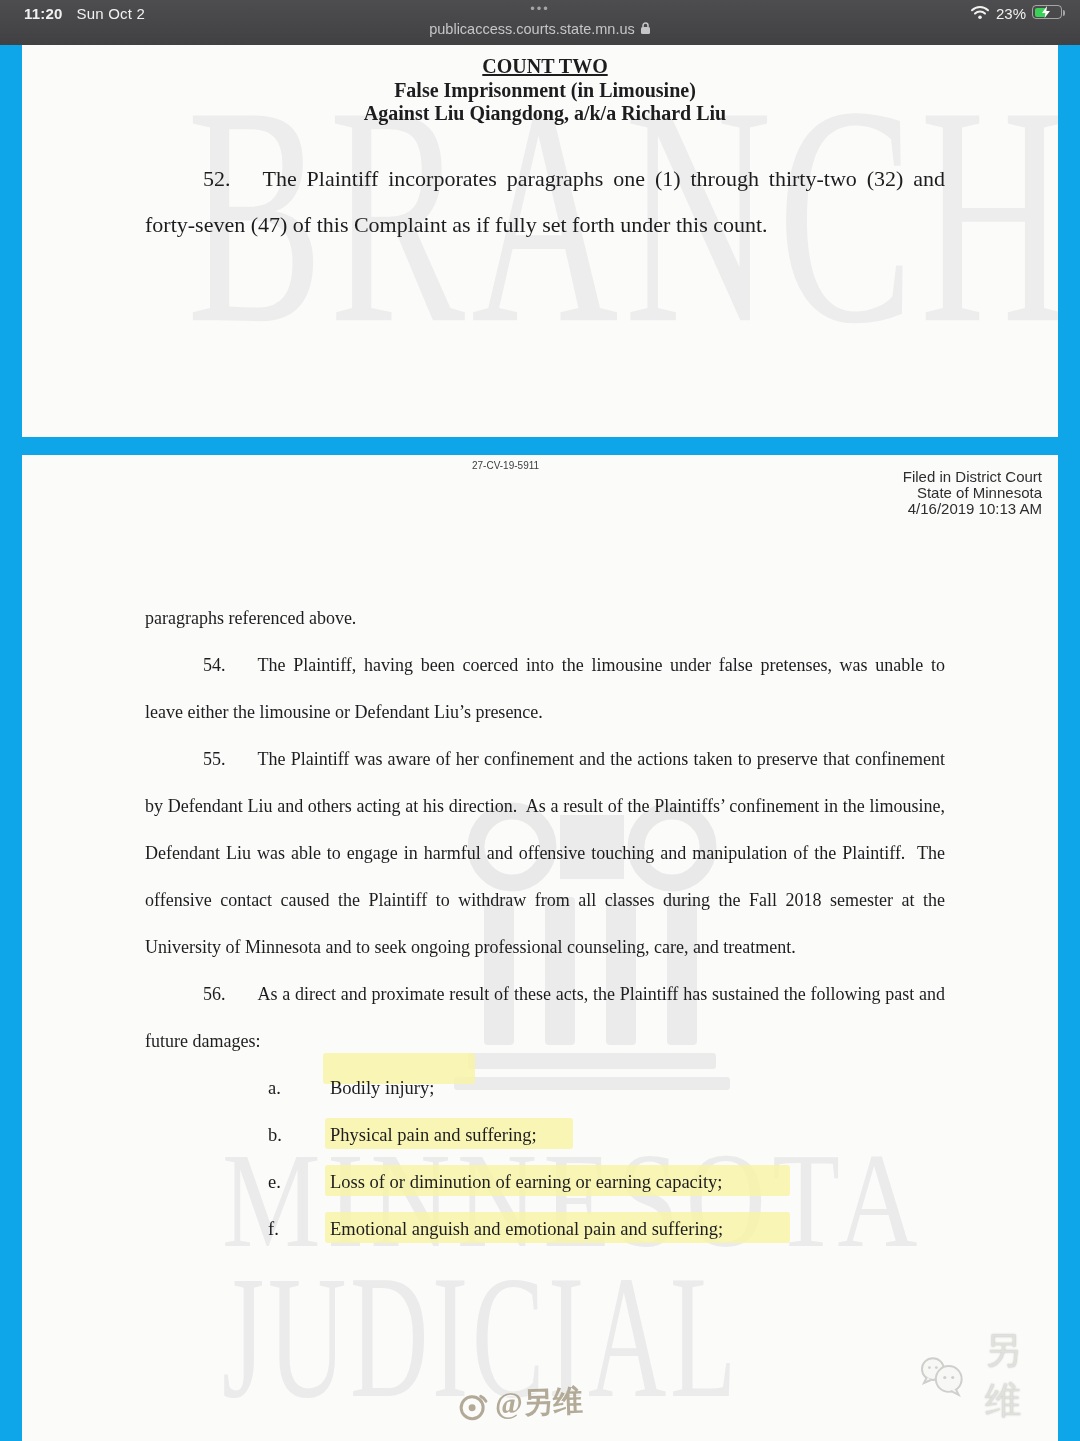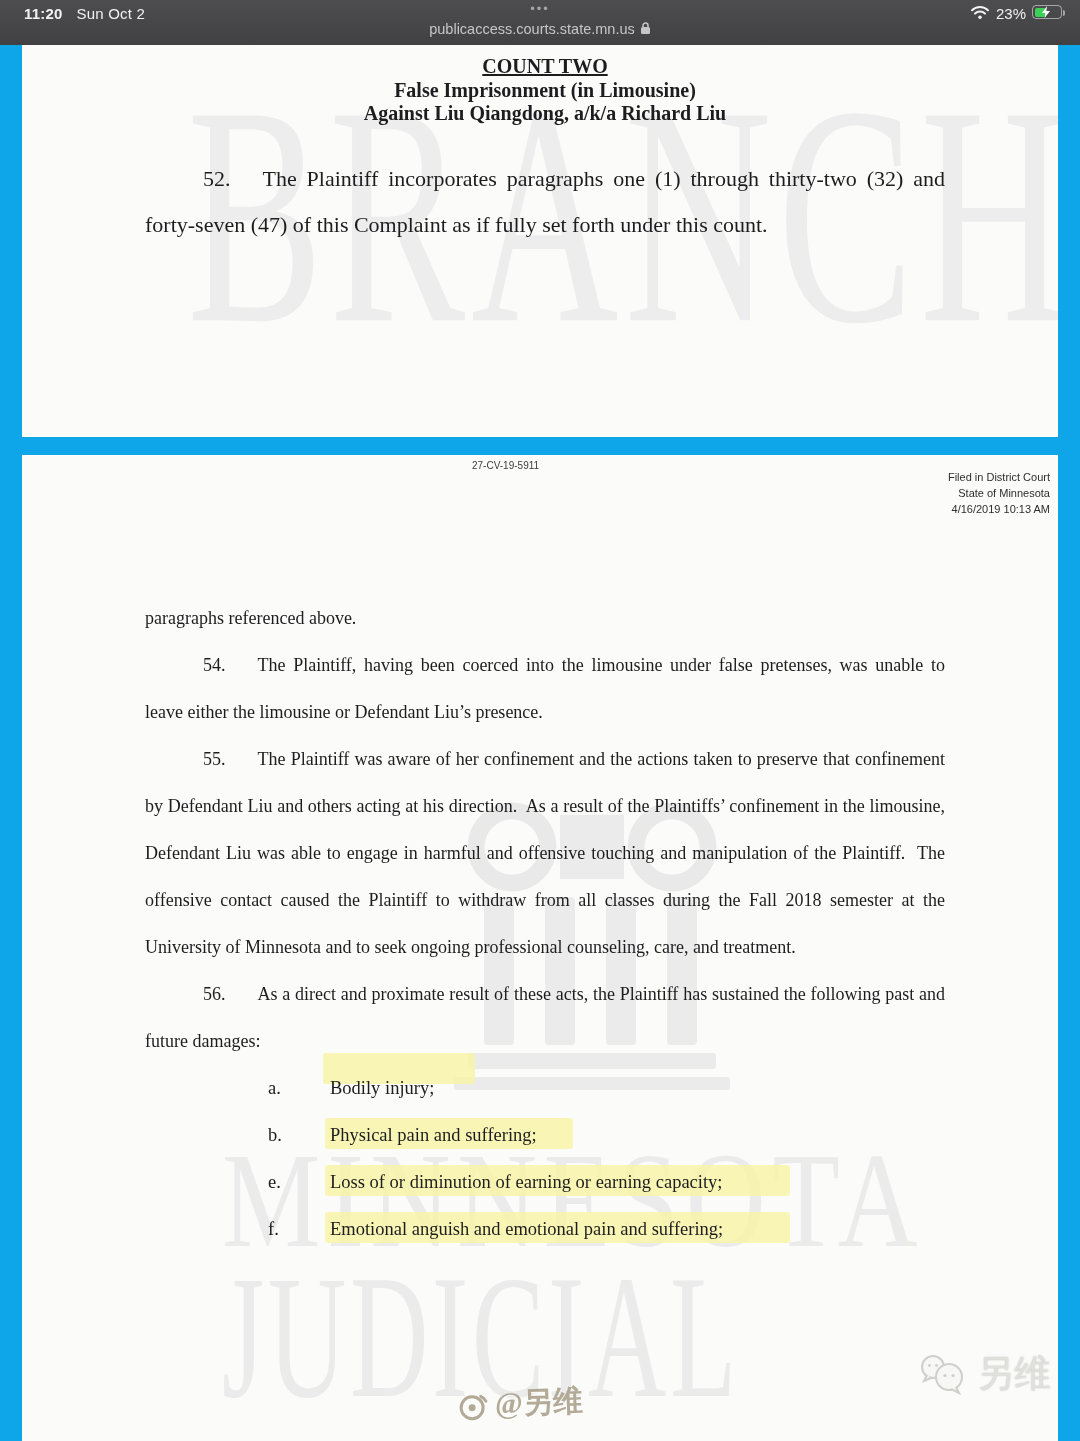--- a/index.html
+++ b/index.html
@@ -59,38 +59,38 @@
   .heads { text-align:center; font-weight:bold; font-size:20px; line-height:23.5px; }
   .heads .u { text-decoration:underline; }
   .bodytext { margin-top:30px; font-size:22px; line-height:46px; text-align:justify; }
   .para { text-indent:58px; }
   .para .pnum { margin-right:32px; }
   .stretch-last { text-align-last:justify; }
   .pageno { position:absolute; left:0; width:100%; text-align:center; top:305px; font-size:18px; z-index:1;}
   
   .case-number { position:absolute; left:450px; top:5px; font-size:10px; color:#3c3c3e;
                  font-family:"Liberation Sans", sans-serif; z-index:1; }
-  .stamp { position:absolute; right:8px; top:14px; text-align:right; font-size:11px; line-height:16px;
+  .stamp { position:absolute; right:16px; top:14px; text-align:right; font-size:15px; line-height:16px;
            color:#2e2e30; font-family:"Liberation Sans", sans-serif; z-index:1; }
   .p2content { position:absolute; left:123px; top:140px; width:800px; z-index:1; }
   .p2content .bodytext { margin-top:0; font-size:18px; line-height:47px; }
   
   .dlist { margin-top:0; }
   .ditem { position:relative; height:47px; line-height:47px; font-size:18.5px; white-space:nowrap; }
   .dletter { display:inline-block; margin-left:123px; width:62px; }
   .dtext { position:relative; z-index:2; }
   .hl { position:absolute; height:31px; background:#f8f5a8; opacity:.85; border-radius:3px; z-index:1; }
   .strike-bar { position:absolute; left:195px; top:29px; width:510px; height:10px; background:#50504a;
                 border-radius:5px; z-index:3; transform:rotate(-.3deg); }
   
   .overlay-wm { position:absolute; left:435px; top:928px; z-index:4; color:rgba(150,139,112,.72);
                 font-size:30px; font-weight:bold; display:flex; align-items:center; gap:4px;
                 text-shadow:0 1px 0 rgba(255,255,255,.8); transform:rotate(-2deg); }
-  .corner-wm { position:absolute; left:895px; top:894px; z-index:4; color:#e0e0dc;
-               font-size:37px; display:flex; align-items:center; gap:8px;
+  .corner-wm { position:absolute; left:895px; top:871px; z-index:4; color:#e0e0dc;
+               font-size:37px; display:flex; align-items:center; gap:16px;
                text-shadow:0 0 2px #b9b9b5; }
 </style>
 </head>
 <body>
 
 <div class="screen">
 
   <div class="topbar">
     <div class="status-left">
       <span class="time">11:20</span><span>Sun Oct 2</span>

